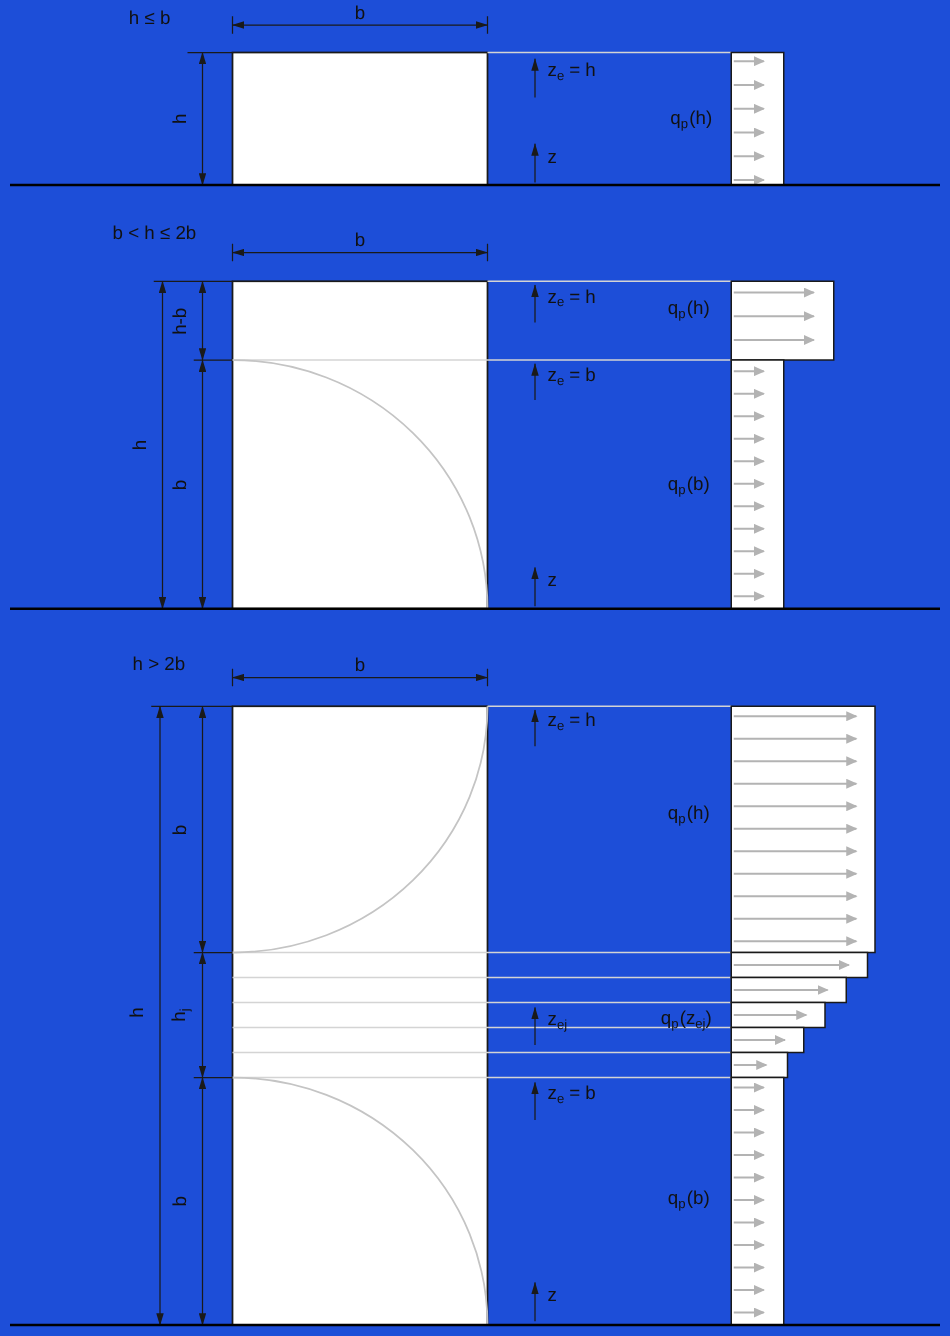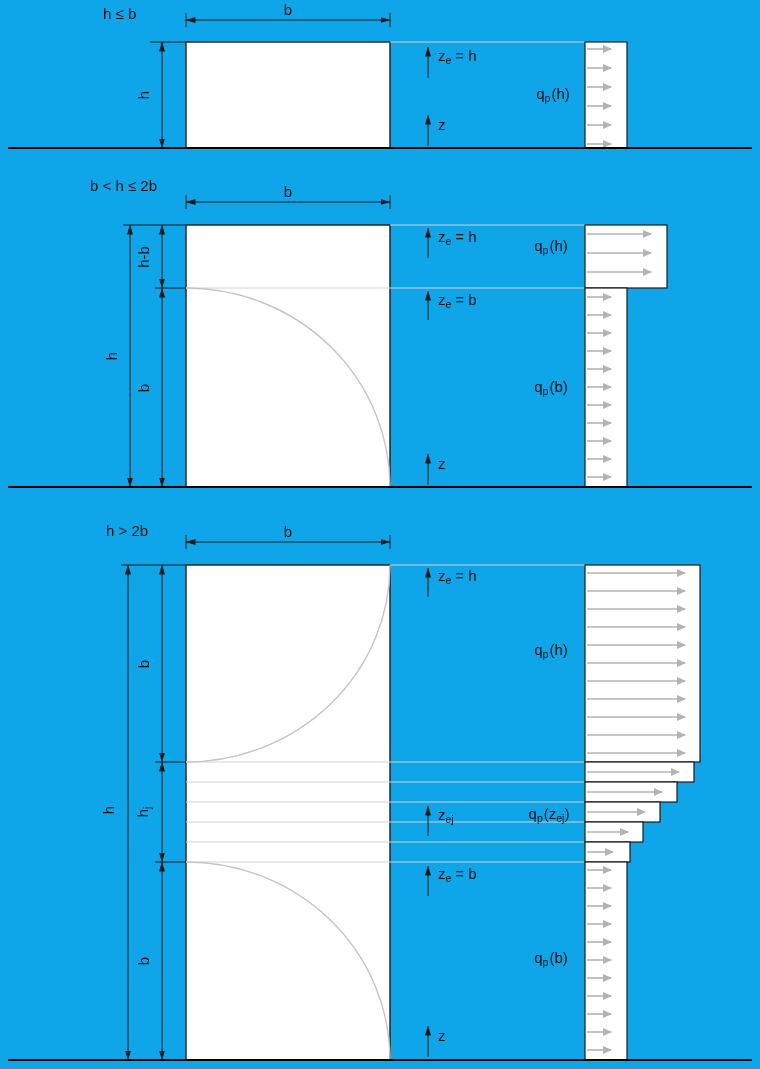--- a/index.html
+++ b/index.html
@@ -1,16 +1,16 @@
 <!DOCTYPE html>
 <html><head>
 <meta charset="utf-8">
 <style>
   html,body{margin:0;padding:0;background:#ffffff;}
-  .fig-wrap{position:relative;width:760px;height:1069px;background:#0ea5e9;overflow:hidden;}
+  .fig-wrap{position:relative;width:760px;height:1069px;background:#1d4ed8;overflow:hidden;}
   svg{display:block;}
   text{font-family:"Liberation Sans","DejaVu Sans",sans-serif;font-size:15px;fill:#111111;}
   .sub{font-size:10.5px;}
   .dl{stroke:#1a1a1a;stroke-width:1;fill:none;}
   .tick{stroke:#1a1a1a;stroke-width:1;fill:none;}
   .bl{stroke:#1a1a1a;stroke-width:1.4;fill:#ffffff;}
   .pr{stroke:#1a1a1a;stroke-width:1.2;fill:#ffffff;}
   .gl{stroke:#d4d4d4;stroke-width:1.1;fill:none;}
   .arc{stroke:#c4c4c4;stroke-width:1.4;fill:none;}
   .wa{stroke:#b3b3b3;stroke-width:1.6;fill:none;}

